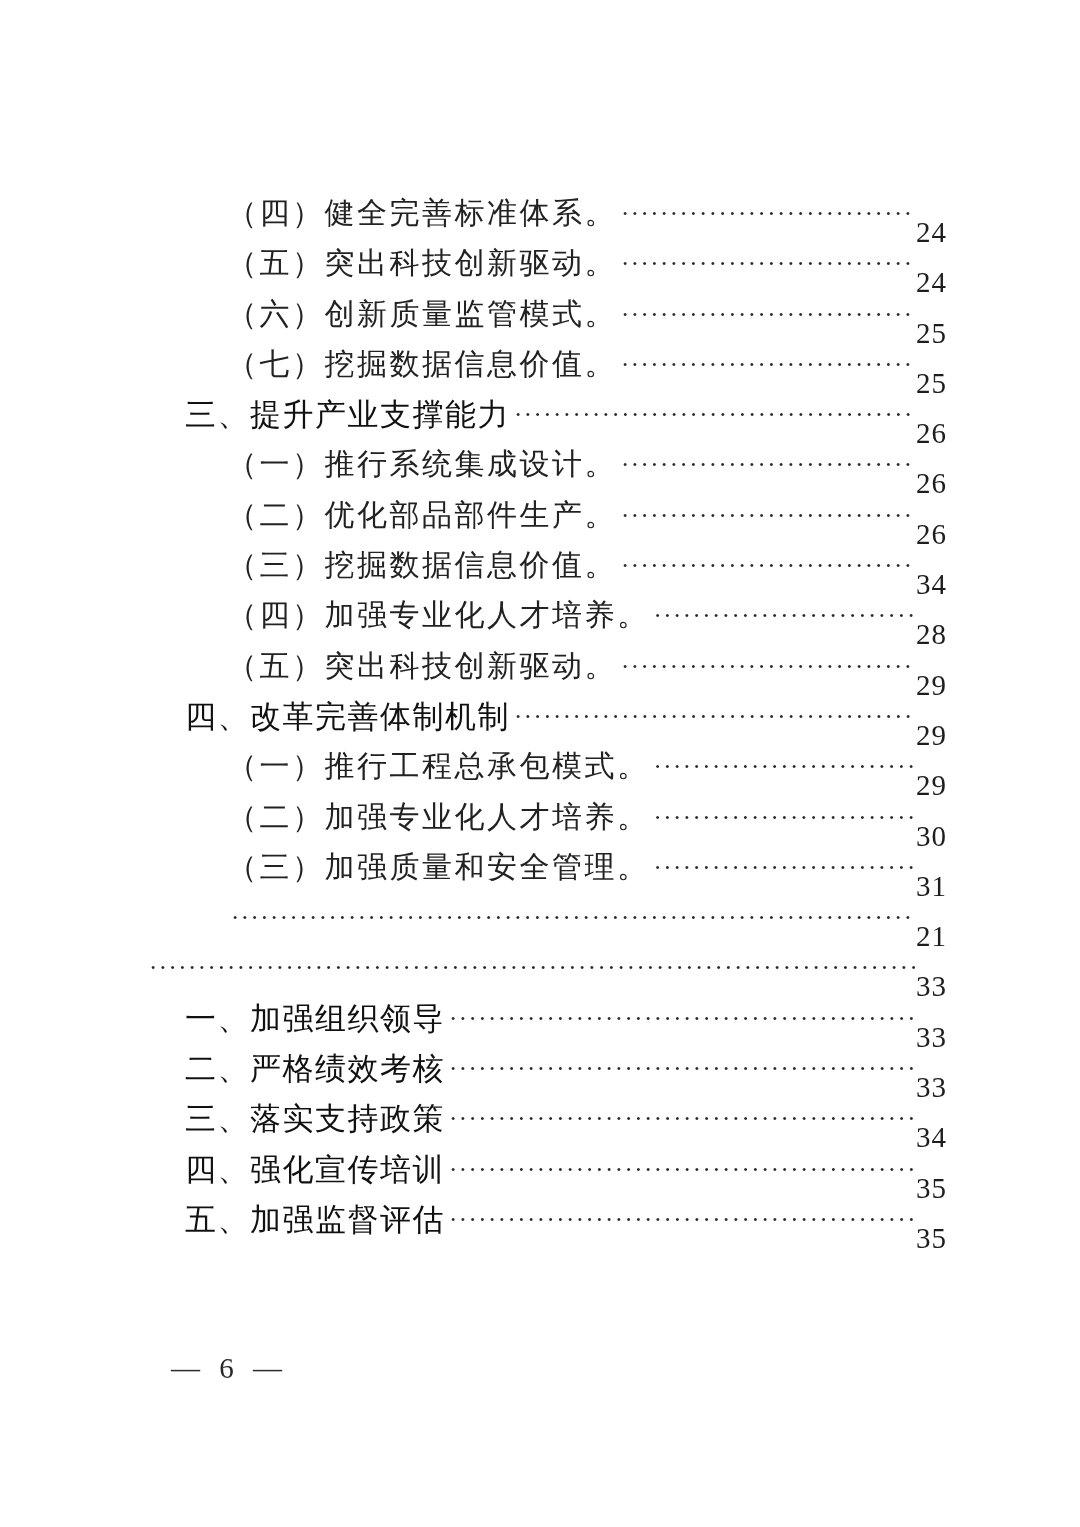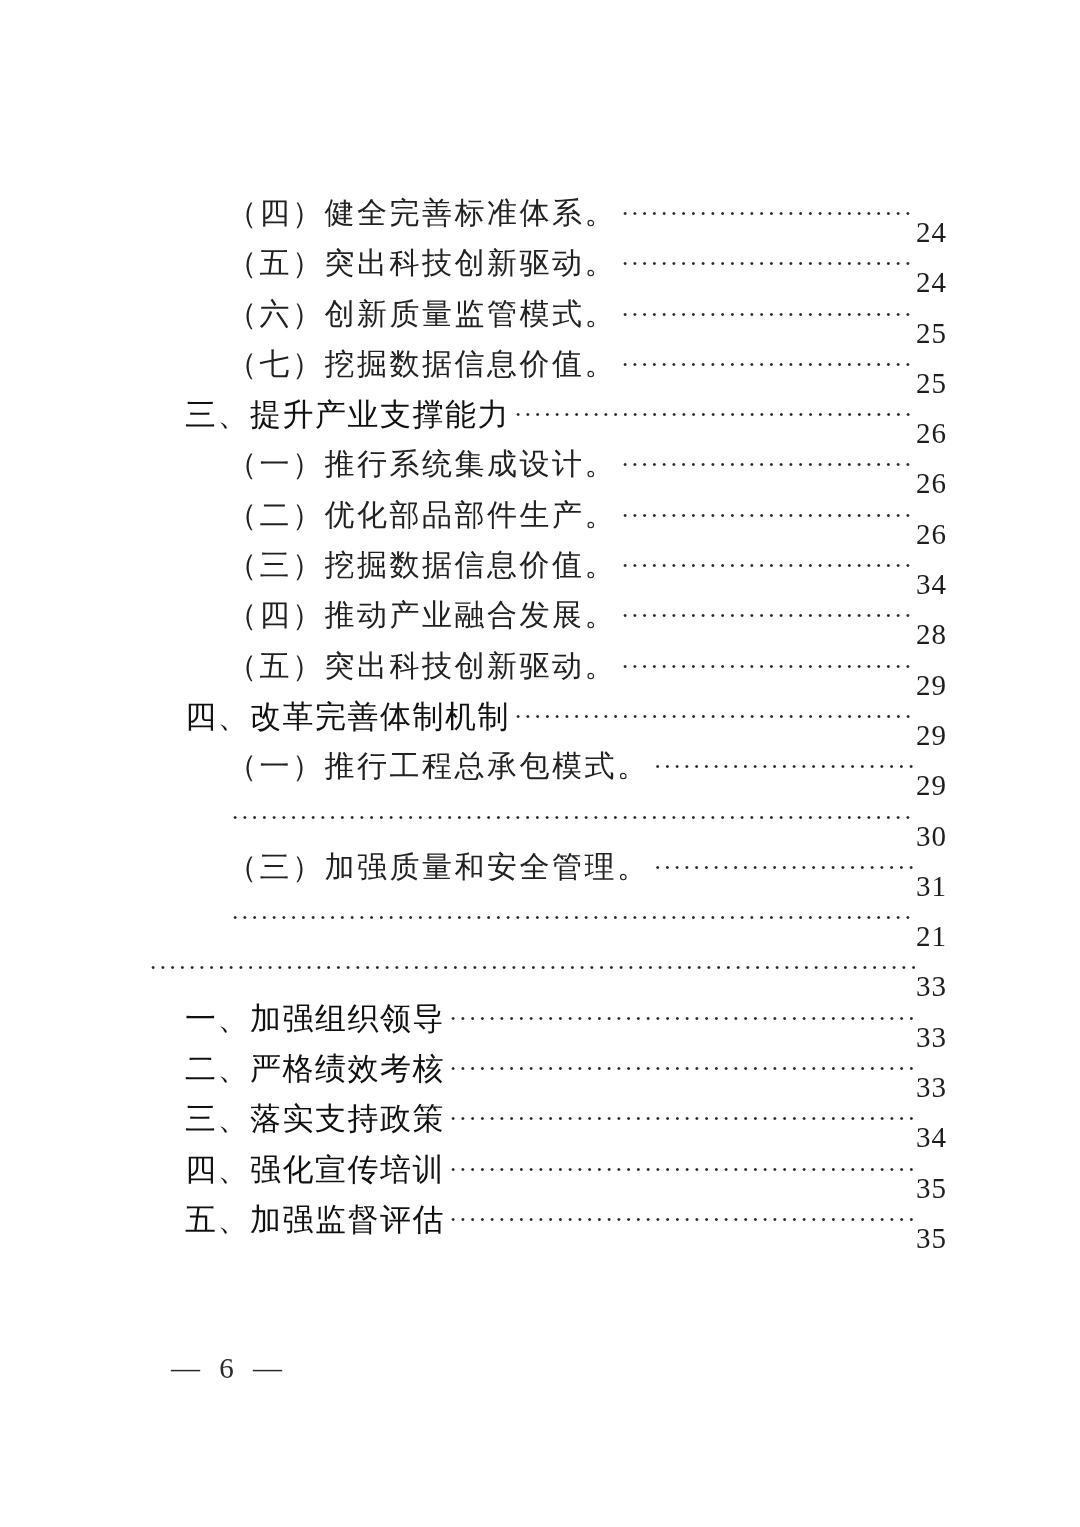--- a/index.html
+++ b/index.html
@@ -119,40 +119,41 @@
       <span class="toc-title">（二）优化部品部件生产。</span>
       <span class="toc-dots"></span>
       <span class="toc-page">26</span>
     </div>
       <div class="toc-row level-sub">
       <span class="toc-title">（三）挖掘数据信息价值。</span>
       <span class="toc-dots"></span>
       <span class="toc-page">34</span>
     </div>
       <div class="toc-row level-sub">
-      <span class="toc-title">（四）推动产业融合发展。</span>
+      <span class="toc-title">（四）加强专业化人才培养。</span>
       <span class="toc-dots"></span>
       <span class="toc-page">28</span>
     </div>
       <div class="toc-row level-sub">
       <span class="toc-title">（五）突出科技创新驱动。</span>
       <span class="toc-dots"></span>
       <span class="toc-page">29</span>
     </div>
       <div class="toc-row level-section">
       <span class="toc-title">四、改革完善体制机制</span>
       <span class="toc-dots"></span>
       <span class="toc-page">29</span>
     </div>
       <div class="toc-row level-sub">
       <span class="toc-title">（一）推行工程总承包模式。</span>
       <span class="toc-dots"></span>
       <span class="toc-page">29</span>
     </div>
       <div class="toc-row level-sub">
+      <span class="toc-title">（二）加强专业化人才培养。</span>
       <span class="toc-dots"></span>
       <span class="toc-page">30</span>
     </div>
       <div class="toc-row level-sub">
       <span class="toc-title">（三）加强质量和安全管理。</span>
       <span class="toc-dots"></span>
       <span class="toc-page">31</span>
     </div>
       <div class="toc-row level-sub">
       <span class="toc-dots"></span>

